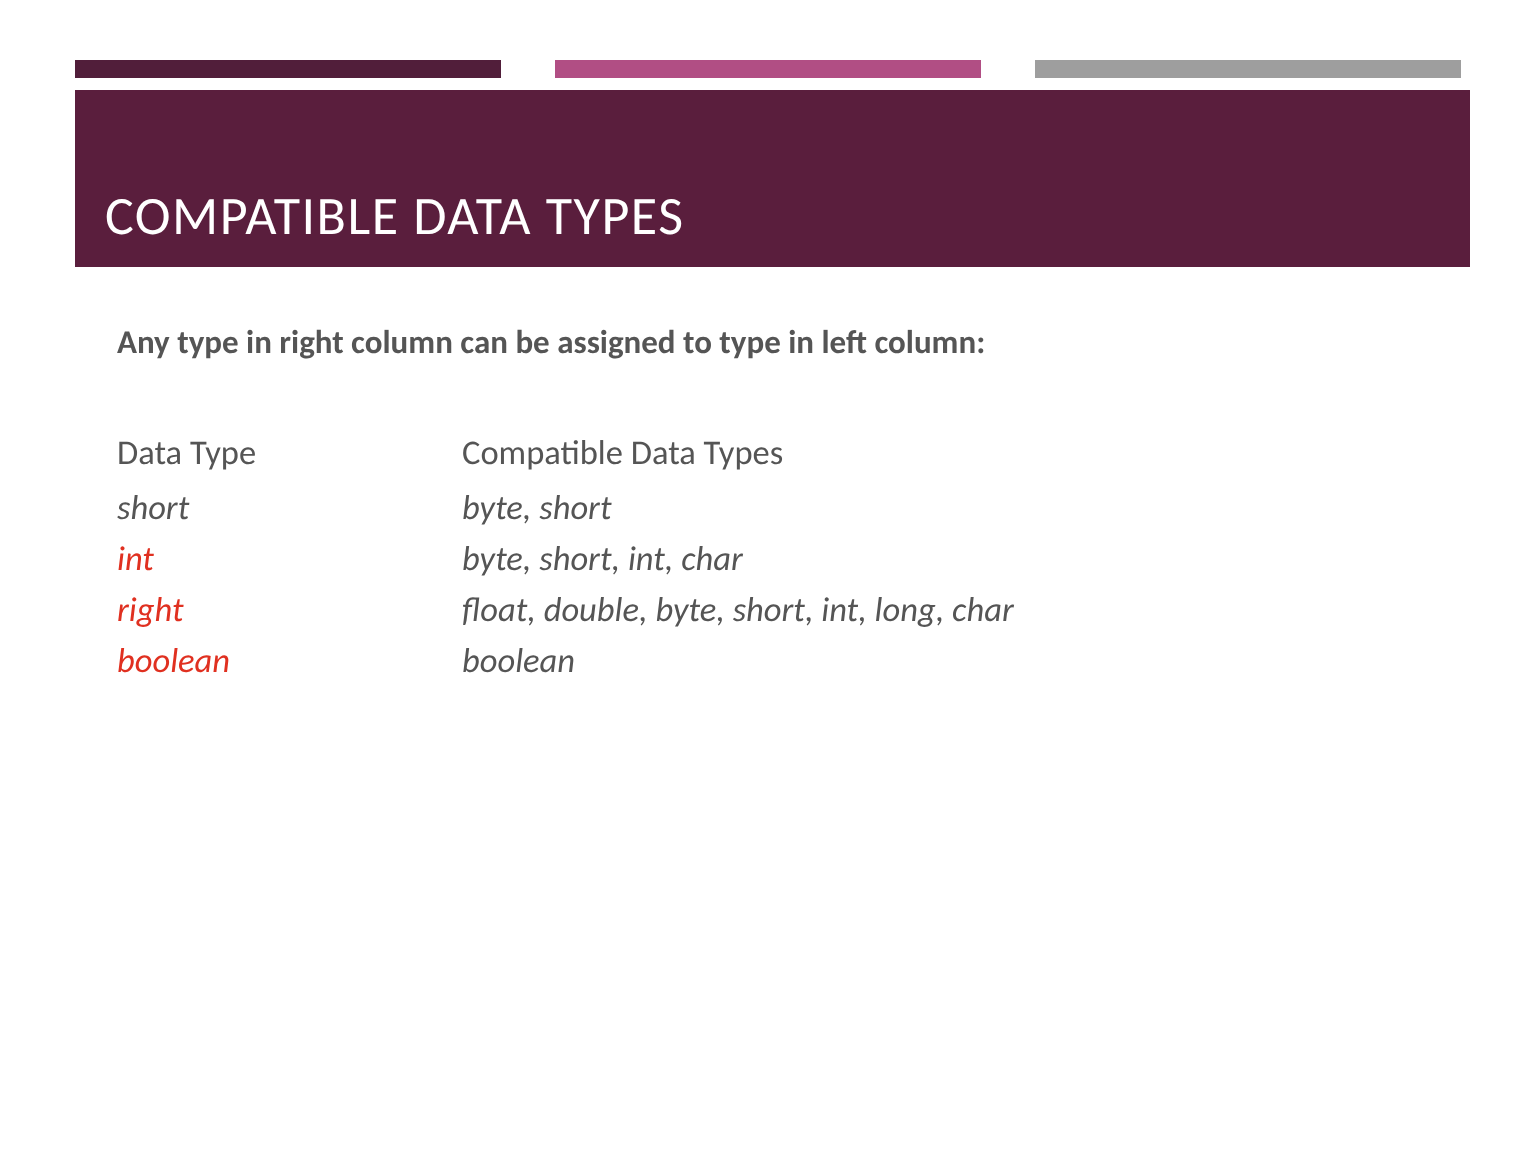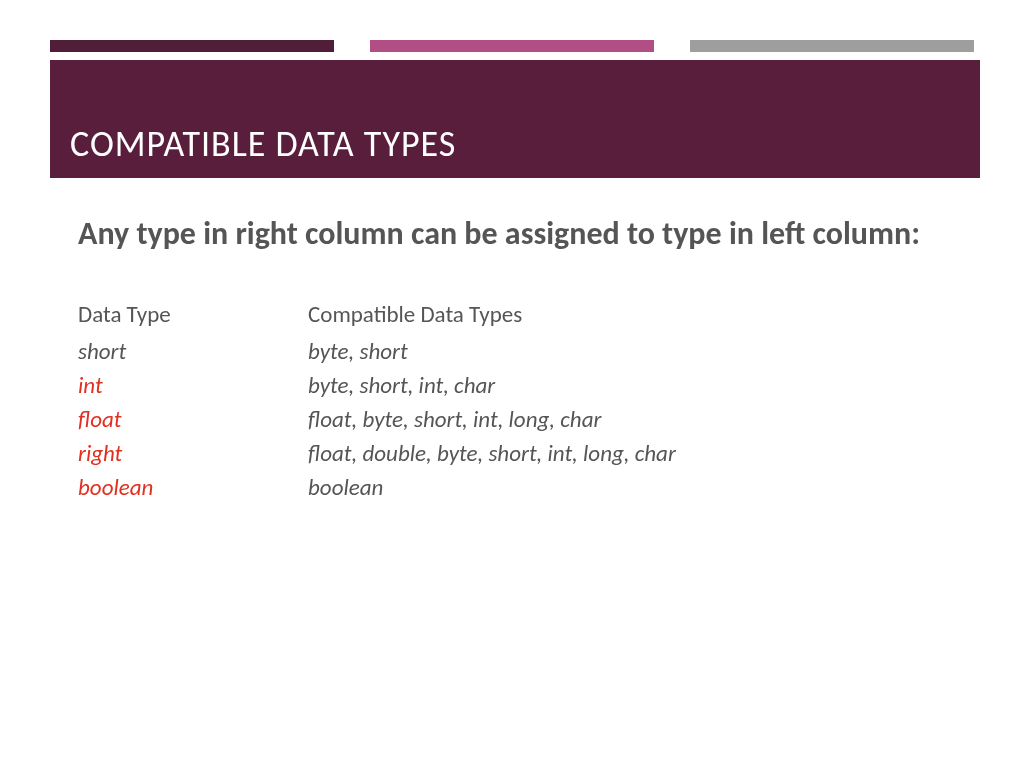--- a/index.html
+++ b/index.html
@@ -27,21 +27,21 @@
     color: #ffffff;
     font-size: 36px;
     font-weight: 400;
     letter-spacing: 1px;
   }
   .content {
     padding: 36px 50px 0 78px;
   }
   .intro {
     color: #555555;
-    font-size: 32px;
+    font-size: 22px;
     font-weight: bold;
     margin-bottom: 44px;
   }
   .table {
     display: table;
   }
   .row { display: table-row; }
   .cell-left {
     display: table-cell;
     width: 230px;
@@ -92,24 +92,20 @@
     <div id="rows"></div>
       <div class="row">
         <div class="cell-left">short</div>
         <div class="cell-right">byte, short</div>
       </div>
       <div class="row">
         <div class="cell-left red">int</div>
         <div class="cell-right"> byte, short, int, char</div>
       </div>
       <div class="row">
-        <div class="cell-left red">float</div>
-        <div class="cell-right"> float, byte, short, int, long, char</div>
-      </div>
-      <div class="row">
         <div class="cell-left red">right</div>
         <div class="cell-right">float, double, byte, short, int, long, char</div>
       </div>
       <div class="row">
         <div class="cell-left red">boolean</div>
         <div class="cell-right">boolean</div>
       </div>
     </div>
 </div>
 

